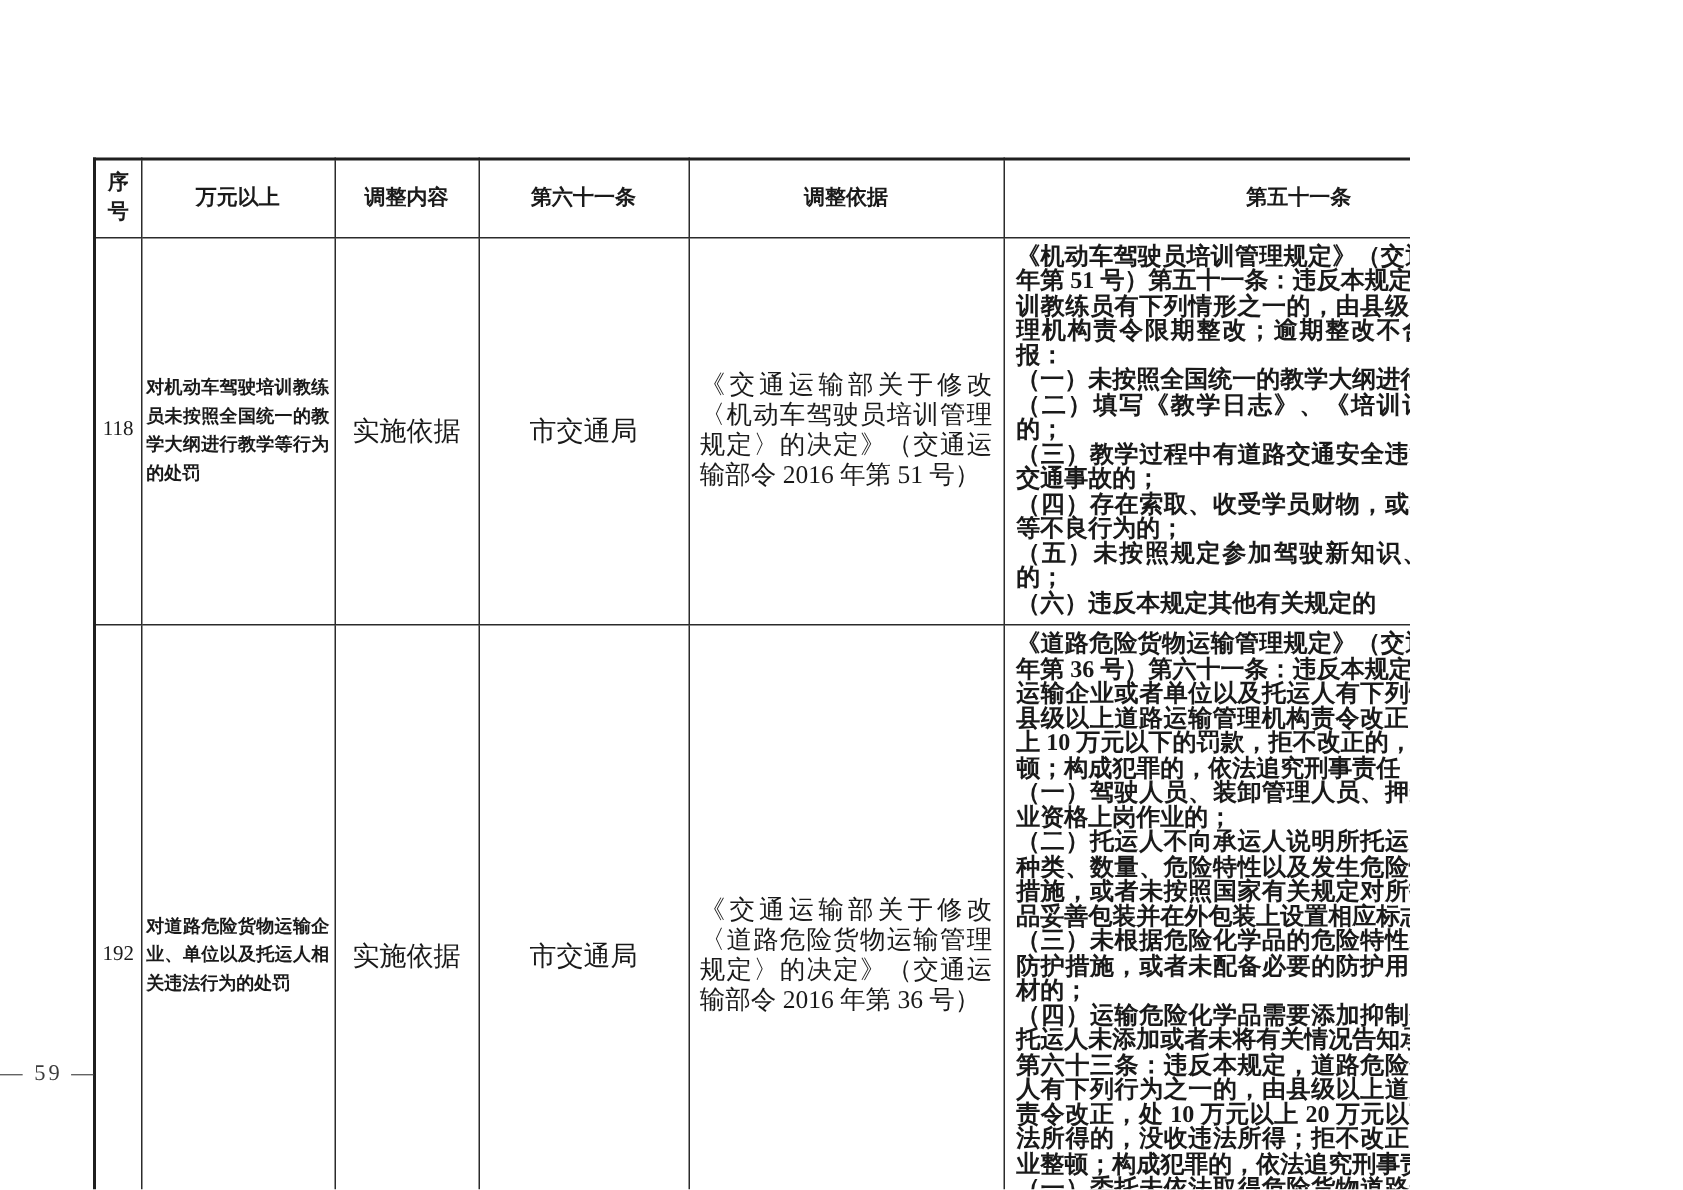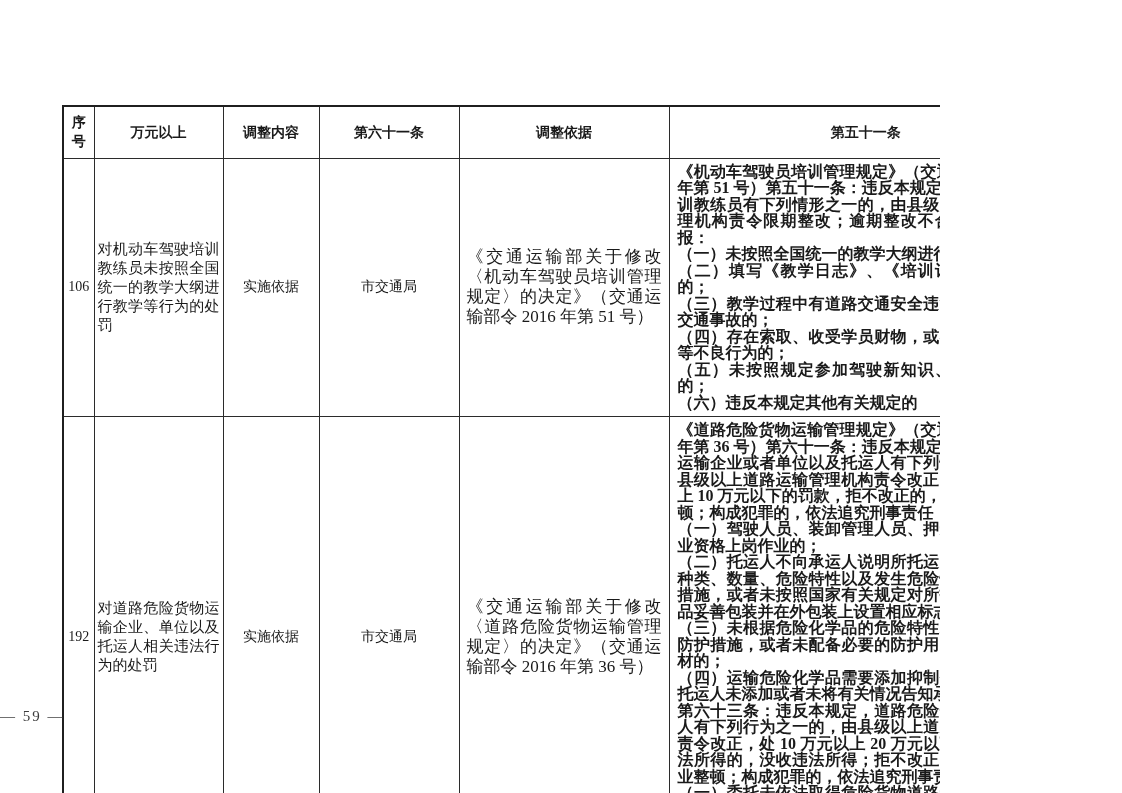--- a/index.html
+++ b/index.html
@@ -36,29 +36,30 @@
     text-align: center;
     padding: 2px 1px;
     word-break: break-all;
     line-height: 19px;
   }
   .c-seq {
     text-align: center;
     font-size: 14px;
   }
   .c-name {
-    font-size: 15px;
+    font-size: 12px;
     line-height: 19px;
     padding: 0 3px;
     text-align: justify;
     word-break: break-all;
+    font-weight: bold;
   }
   .c-adj, .c-impl {
     text-align: center;
-    font-size: 14px;
+    font-size: 18px;
   }
   .c-basis {
     font-size: 17px;
     line-height: 20px;
     padding: 0 7px;
     text-align: justify;
     text-align-last: left;
     word-break: break-all;
   }
   .c-after {
@@ -101,21 +102,21 @@
         <th>序号</th>
         <th>万元以上</th>
         <th>调整内容</th>
         <th>第六十一条</th>
         <th>调整依据</th>
         <th>第五十一条</th>
       </tr>
     </thead>
     <tbody>
       <tr style="height:176px;">
-        <td class="c-seq">106</td>
+        <td class="c-seq">118</td>
         <td class="c-name">对机动车驾驶培训教练员未按照全国统一的教学大纲进行教学等行为的处罚</td>
         <td class="c-adj">实施依据</td>
         <td class="c-impl">市交通局</td>
         <td class="c-basis">《交通运输部关于修改〈机动车驾驶员培训管理规定〉的决定》（交通运输部令 2016 年第 51 号）</td>
         <td class="c-after">《机动车驾驶员培训管理规定》（交通运输部令 2016 年第 51 号）第五十一条：违反本规定，机动车驾驶培训教练员有下列情形之一的，由县级以上道路运输管理机构责令限期整改；逾期整改不合格的，予以通报：
 （一）未按照全国统一的教学大纲进行教学的；
 （二）填写《教学日志》、《培训记录》弄虚作假的；
 （三）教学过程中有道路交通安全违法行为或者造成交通事故的；
 （四）存在索取、收受学员财物，或者谋取其他利益等不良行为的；
 （五）未按照规定参加驾驶新知识、新技能再教育的；

